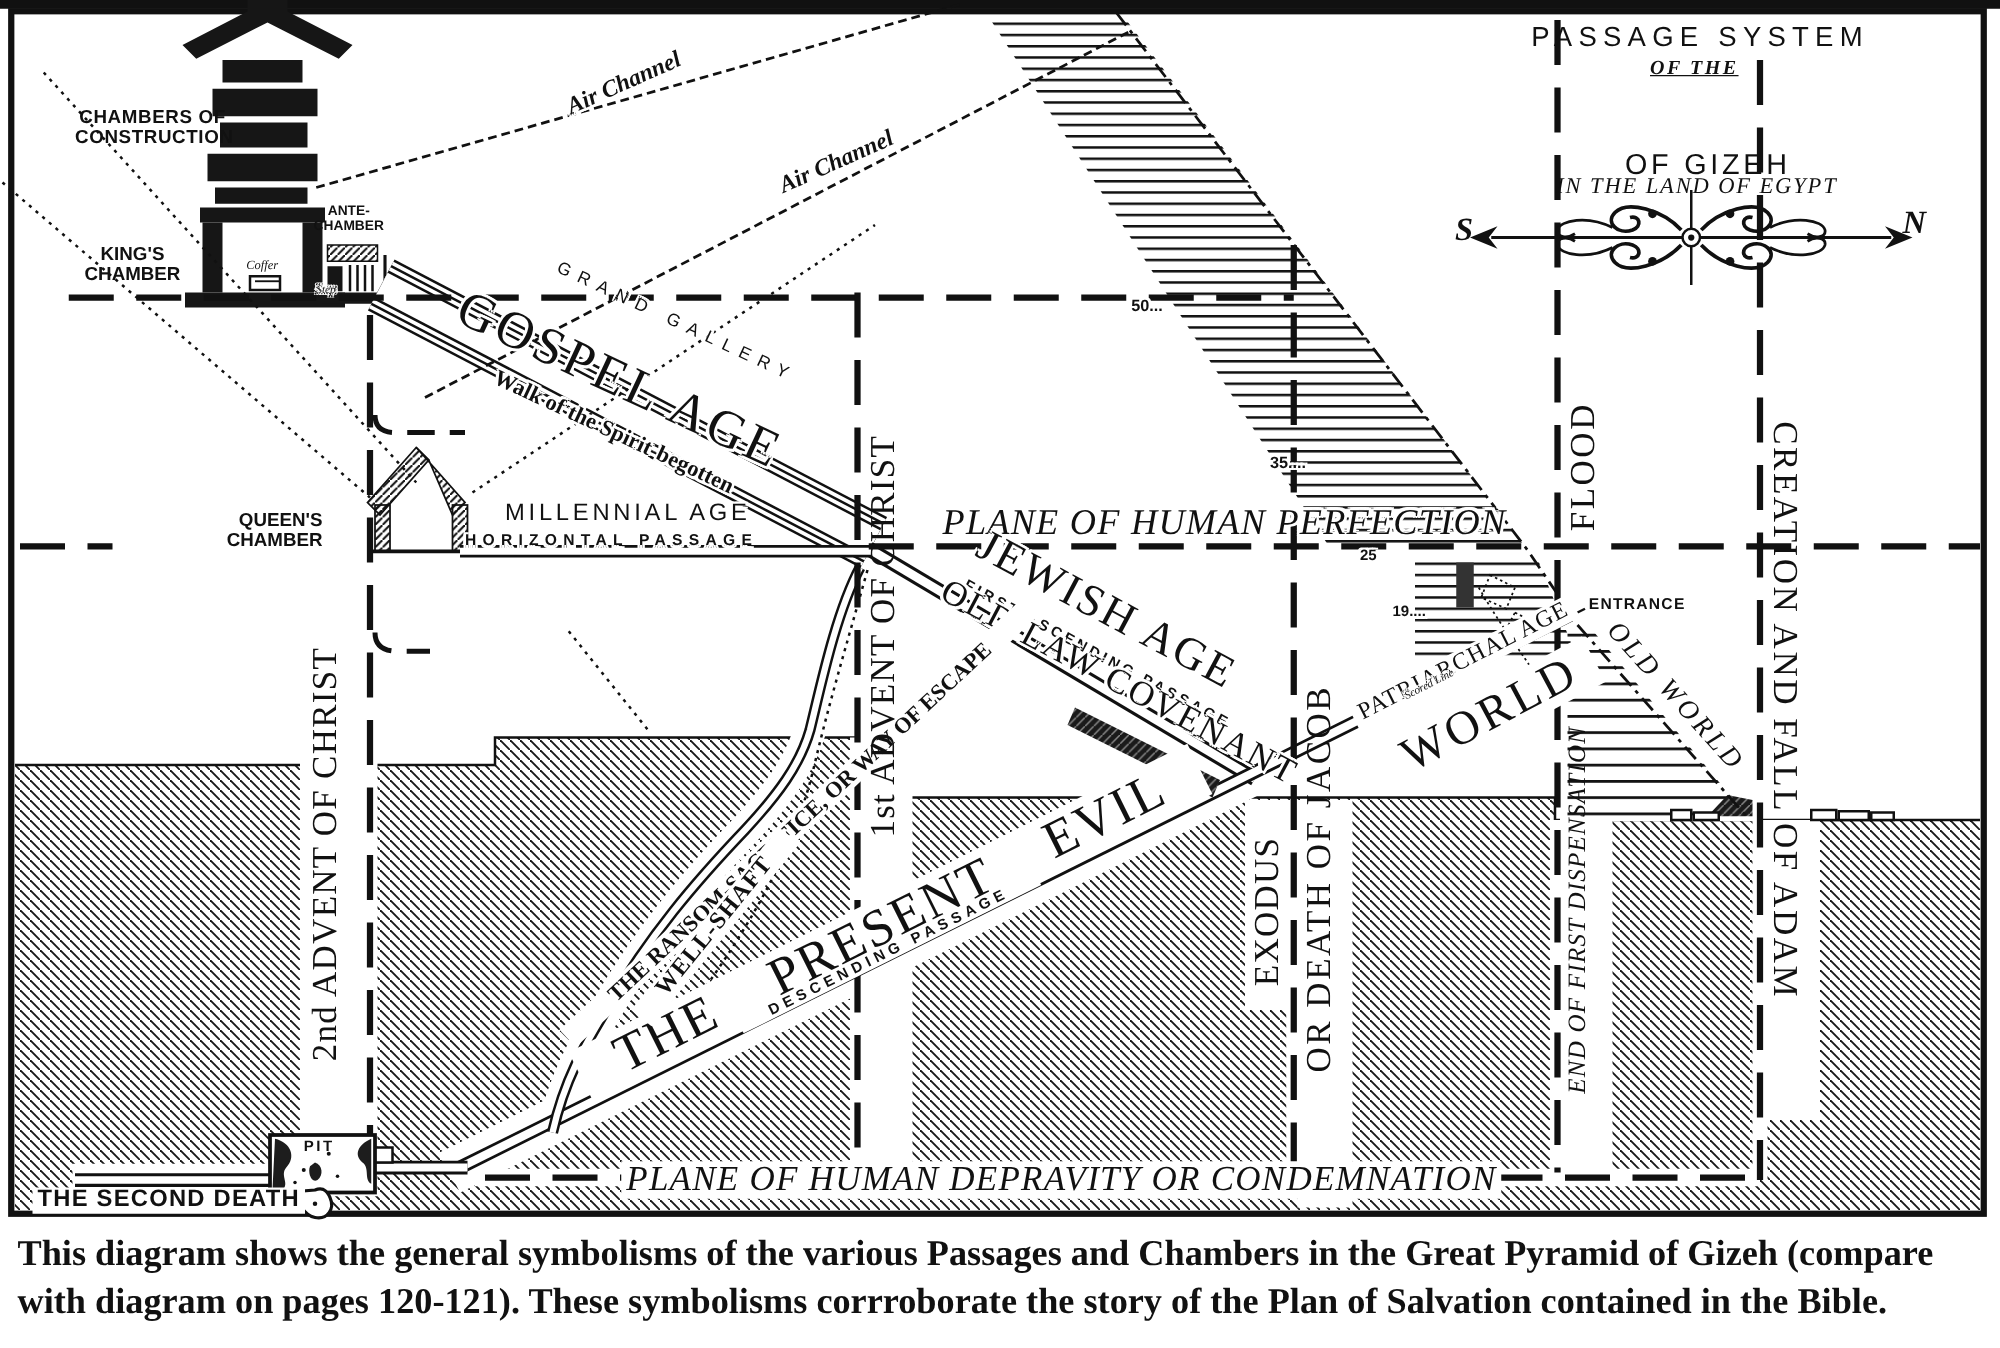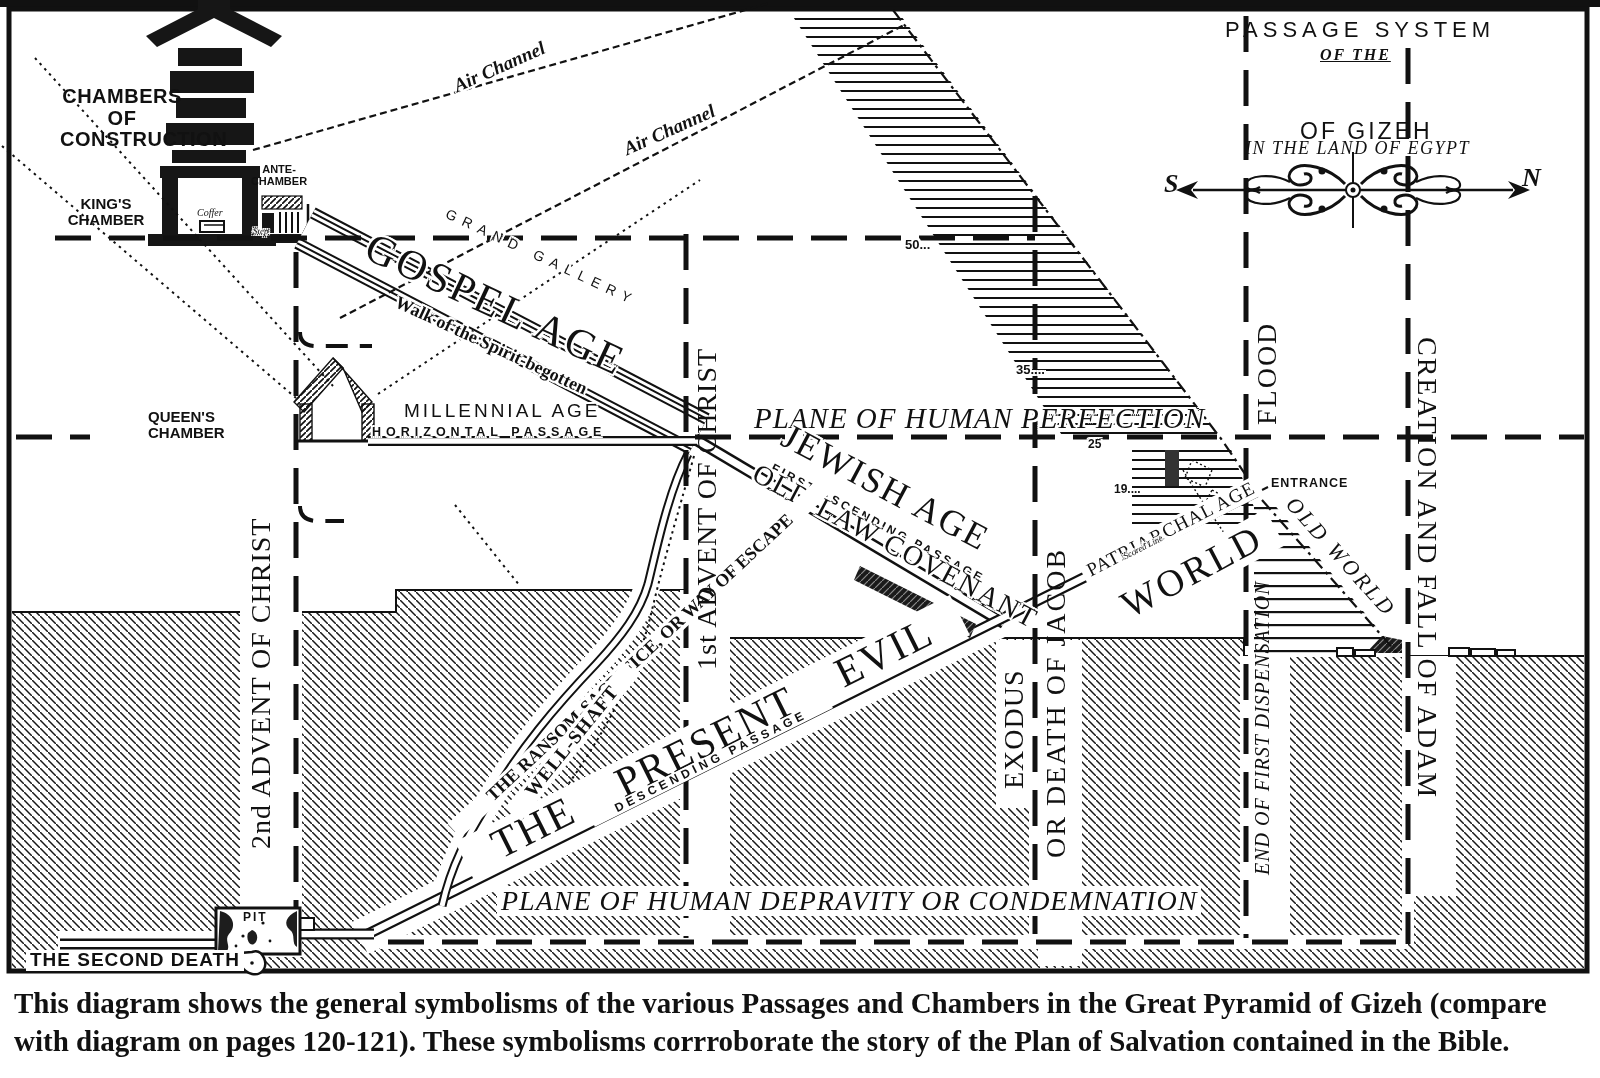--- a/index.html
+++ b/index.html
@@ -2,21 +2,21 @@
 <html><head>
 <meta charset="utf-8">
 <style>
   html,body{margin:0;padding:0;background:#fff;}
   .page{position:relative;width:1600px;height:1078px;background:#fff;overflow:hidden;
         font-family:"Liberation Serif",serif;color:#111;}
   .t{position:absolute;white-space:pre-line;line-height:1.08;}
   .ser{font-family:"Liberation Serif",serif;}
   .san{font-family:"Liberation Sans",sans-serif;}
   .it{font-style:italic}.b{font-weight:bold}
-  .ctr{text-align:center}.rt{}
+  .ctr{text-align:center}.rt{text-align:right}
   .nw{white-space:nowrap}
   .halo{background:#fff;padding:0 4px;}
   .ts{text-shadow:-2px 0 0 #fff,2px 0 0 #fff,0 -2px 0 #fff,0 2px 0 #fff,
       -2px -2px 0 #fff,2px 2px 0 #fff,-2px 2px 0 #fff,2px -2px 0 #fff;}
   .vup{writing-mode:vertical-rl;transform:rotate(180deg);}
   .vdn{writing-mode:vertical-rl;}
   .stadium{border:3px solid #111;border-radius:34px;padding:3px 20px 5px 20px;
            box-shadow:inset 0 0 0 3px #fff,inset 0 0 0 5px #111;}
   .u{text-decoration:underline;}
   svg{position:absolute;left:0;top:0;}
@@ -233,33 +233,33 @@
     </g>
   </svg>
 
   <div class="t san ctr nw" style="left:1225px;top:18px;width:260px;font-size:22px;letter-spacing:5px;">PASSAGE SYSTEM</div>
   <div class="t ser it b ctr u nw" style="left:1320px;top:46px;width:70px;font-size:16px;letter-spacing:2px;">OF THE</div>
   <div class="t san ctr nw" style="left:1300px;top:119px;width:110px;font-size:23px;letter-spacing:3px;">OF GIZEH</div>
   <div class="t ser it ctr nw" style="left:1245px;top:139px;width:220px;font-size:18px;letter-spacing:1.5px;">IN THE LAND OF EGYPT</div>
   <div class="t ser it b nw" style="left:1164px;top:170px;font-size:26px;">S</div>
   <div class="t ser it b nw" style="left:1522px;top:164px;font-size:26px;">N</div>
 
-  <div class="t san b ctr" style="left:60px;top:86px;width:124px;font-size:20px;letter-spacing:0.5px;">CHAMBERS OF
+  <div class="t san b ctr" style="left:60px;top:86px;width:124px;font-size:15px;letter-spacing:0.5px;">CHAMBERS OF
 CONSTRUCTION</div>
   <div class="t san b ctr" style="left:58px;top:196px;width:96px;font-size:15px;">KING'S
 CHAMBER</div>
   <div class="t san b ctr" style="left:250px;top:164px;width:58px;font-size:11px;">ANTE-
 CHAMBER</div>
   <div class="t ser it nw" style="left:197px;top:208px;font-size:10px;">Coffer</div>
   <div class="t ser it nw ts" style="left:253px;top:227px;font-size:9px;">Step</div>
   <div class="t san b rt" style="left:148px;top:409px;width:110px;font-size:15px;">QUEEN'S
 CHAMBER</div>
 
   <div class="t ser it nw ts" style="left:754px;top:403px;font-size:29px;letter-spacing:1px;">PLANE OF HUMAN PERFECTION</div>
-  <div class="t ser it nw halo" style="left:497px;top:886px;font-size:28px;letter-spacing:1px;">PLANE OF HUMAN DEPRAVITY OR CONDEMNATION</div>
+  <div class="t ser it nw halo" style="left:497px;top:929px;font-size:28px;letter-spacing:1px;">PLANE OF HUMAN DEPRAVITY OR CONDEMNATION</div>
 
   <div class="t san ctr nw ts" style="left:424px;top:250px;width:235px;font-size:14px;letter-spacing:7px;transform:rotate(25deg);">GRAND GALLERY</div>
   <div class="t ser ctr nw ts" style="left:318px;top:282px;width:355px;font-size:42px;letter-spacing:3px;transform:rotate(25deg);">GOSPEL AGE</div>
   <div class="t ser b ctr nw ts" style="left:336px;top:336px;width:310px;font-size:18px;transform:rotate(25deg);">Walk of the Spirit-begotten</div>
 
   <div class="t san ctr nw ts" style="left:404px;top:401px;width:170px;font-size:19px;letter-spacing:3px;">MILLENNIAL AGE</div>
   <div class="t san b ctr nw ts" style="left:372px;top:426px;width:225px;font-size:12.5px;letter-spacing:5px;">HORIZONTAL PASSAGE</div>
 
   <div class="t ser ctr nw ts" style="left:763px;top:468px;width:245px;font-size:36px;letter-spacing:2px;transform:rotate(28deg);">JEWISH AGE</div>
   <div class="t san b ctr nw ts" style="left:760px;top:509px;width:205px;font-size:12px;letter-spacing:3px;transform:rotate(28deg);">FIRST ASCENDING PASSAGE</div>

